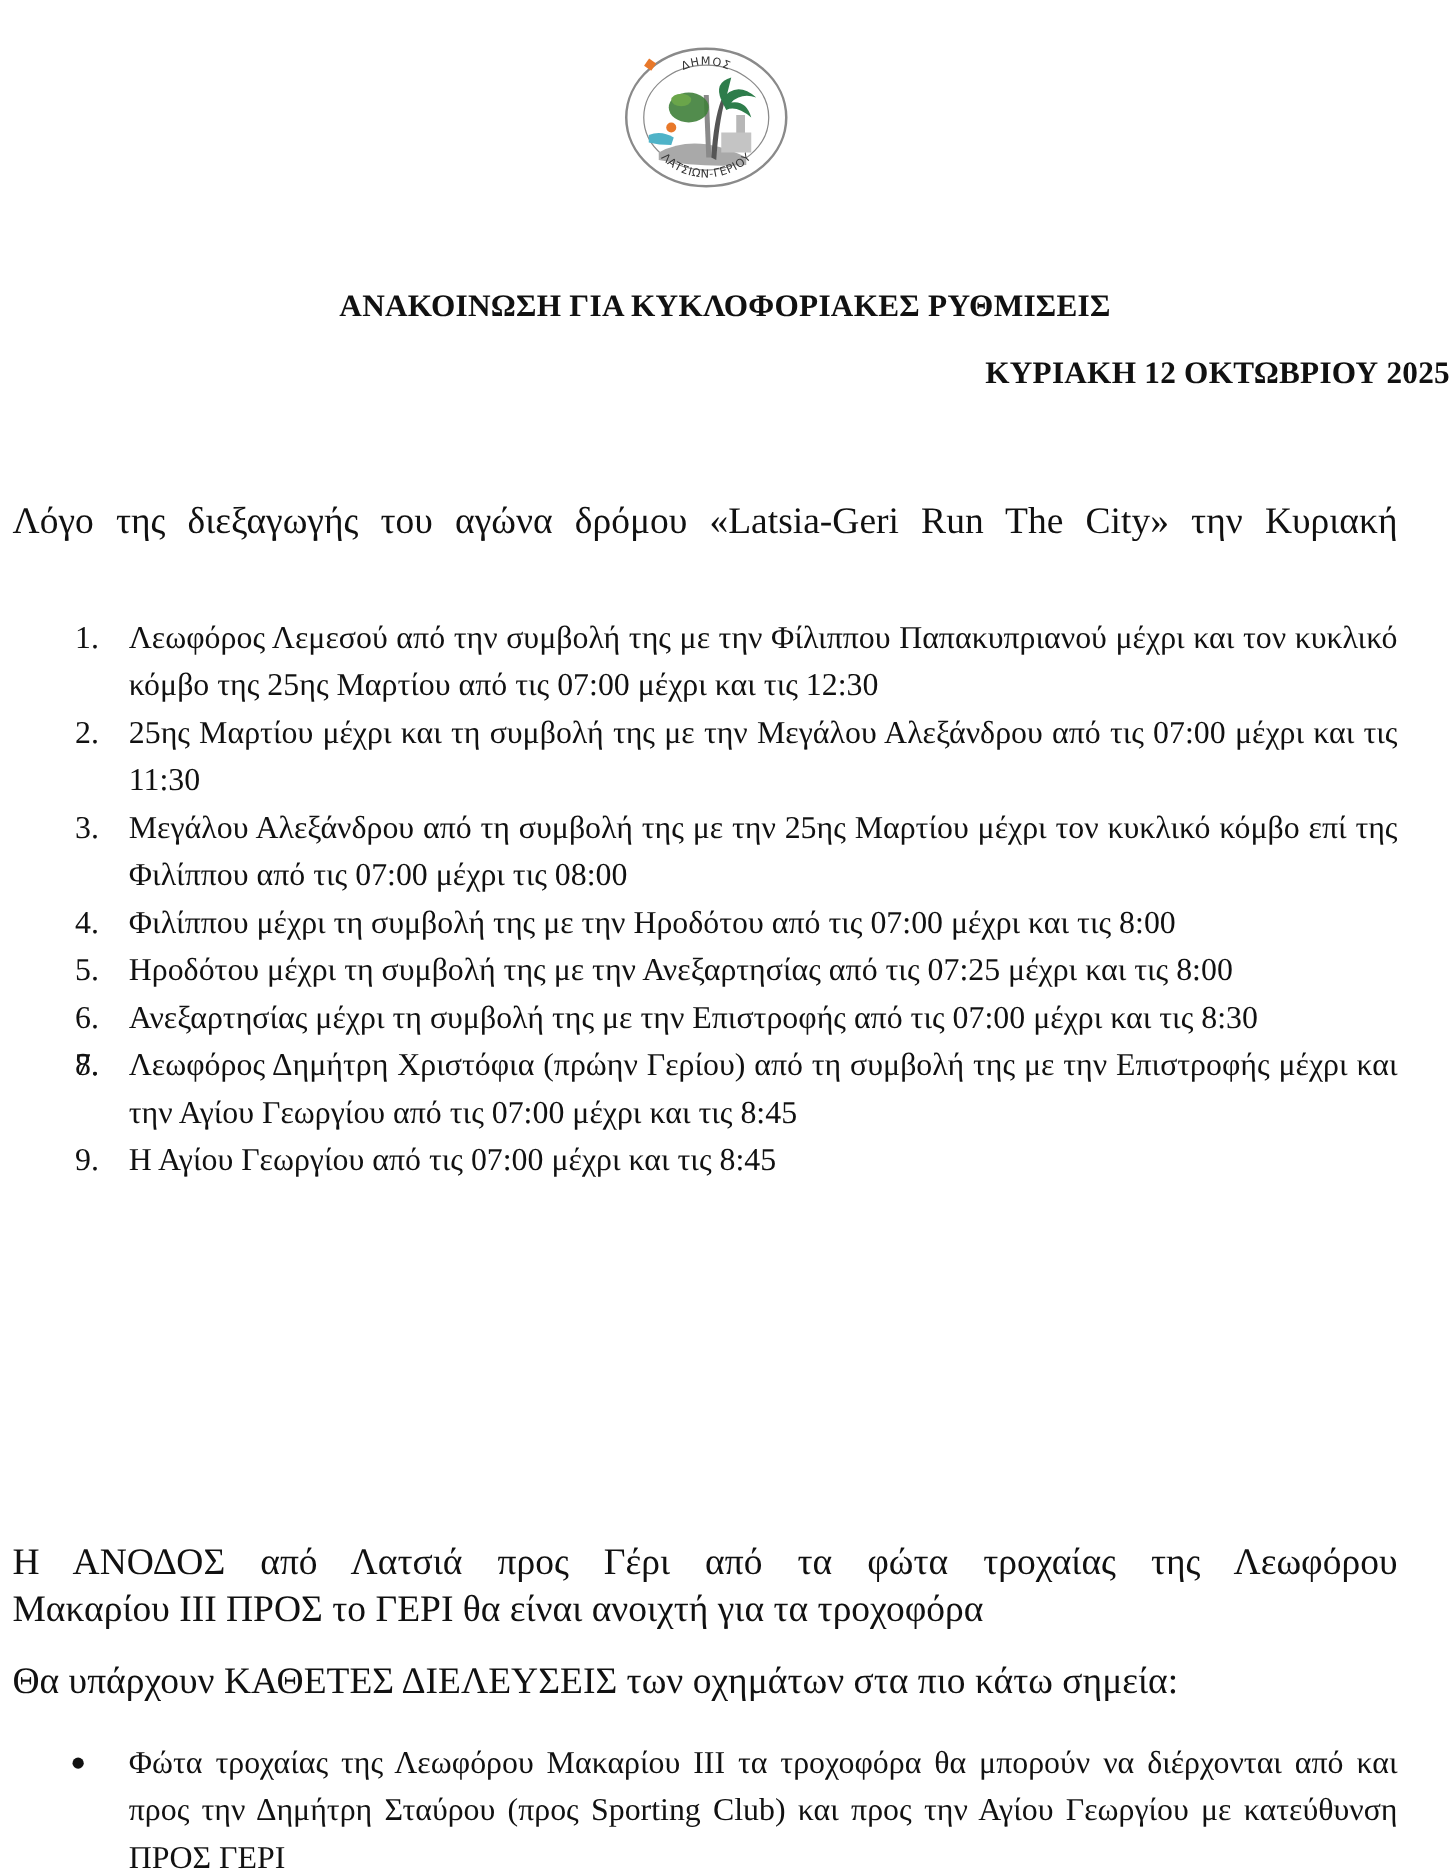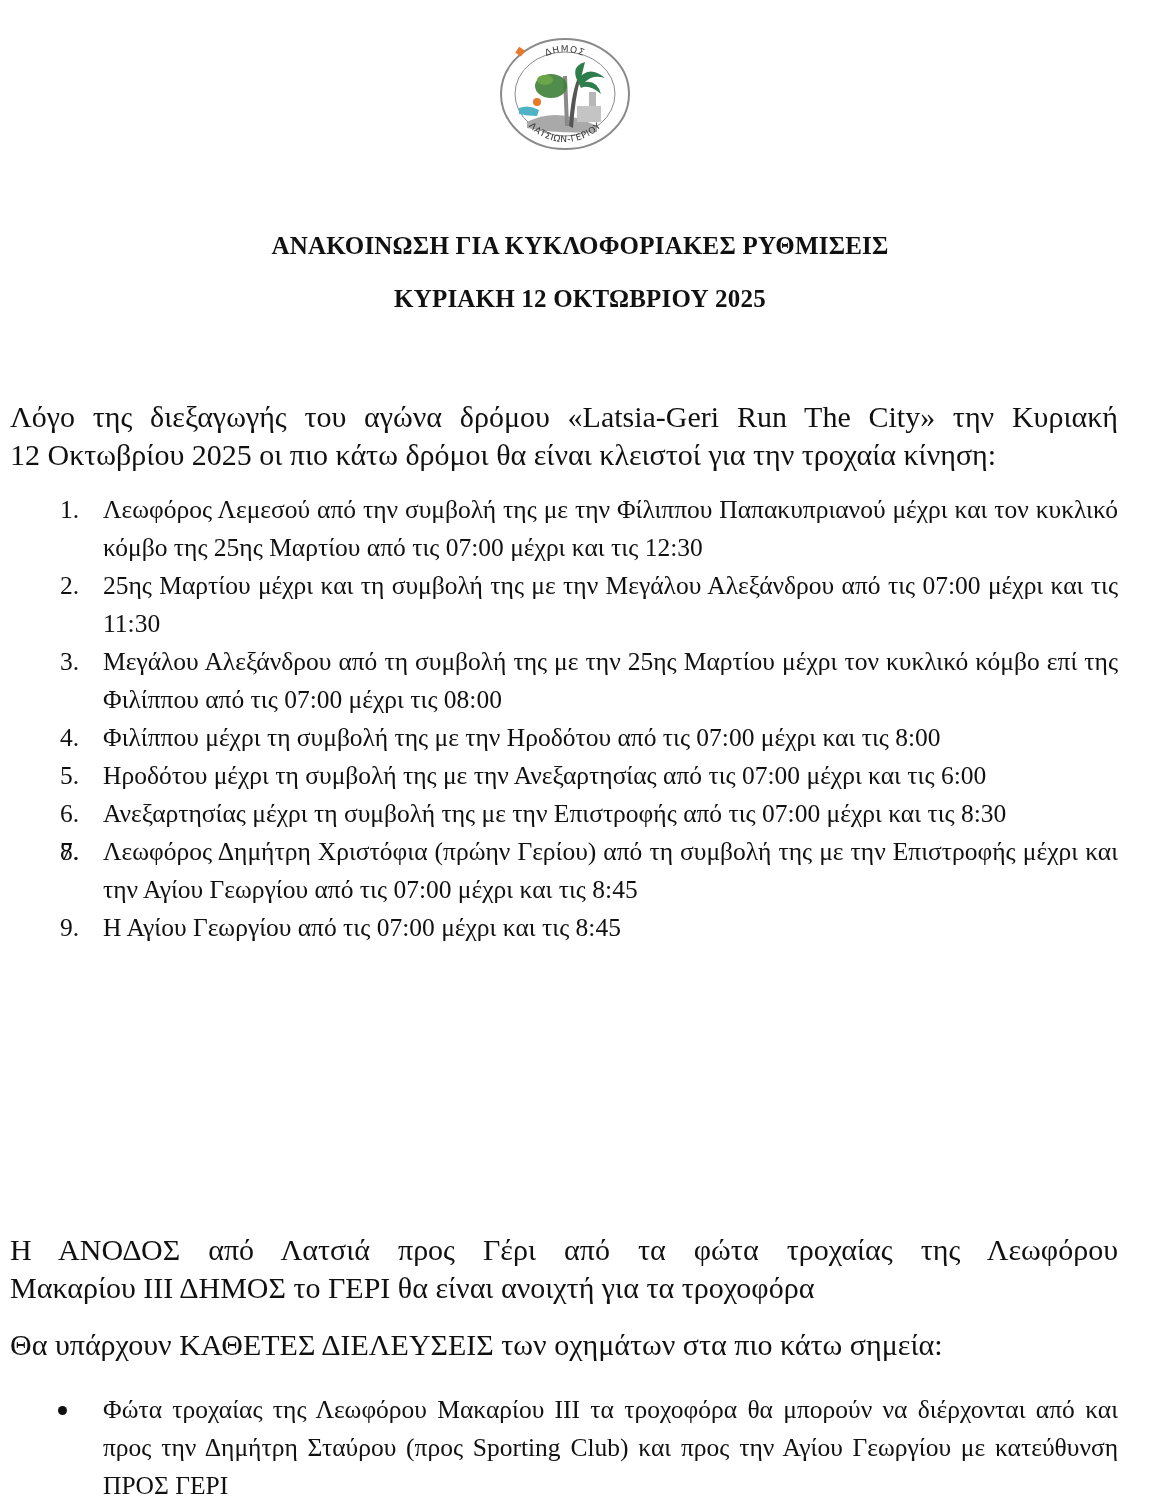--- a/index.html
+++ b/index.html
@@ -9,21 +9,21 @@
       color: #111111;
     }
     .logo {
       position: absolute; left: 497px; top: 36px; width: 136px; height: 116px;
     }
     .title {
       position: absolute; left: 0; width: 1160px; text-align: center;
       font-weight: bold; font-size: 25px; letter-spacing: 0.2px;
     }
     .title.t1 { top: 232px; }
-    .title.t2 { top: 285px; }
+    .title.t2 { top: 285px; text-align: right; }
     .para {
       position: absolute; left: 10px; width: 1108px;
       font-size: 30px; line-height: 38px; text-align: justify;
     }
     .intro { top: 398px; }
     .intro .l1 { text-align-last: justify; display:block; }
     ol.items {
       position: absolute; left: 60px; top: 491px; width: 1058px;
       margin: 0; padding: 0; list-style: none;
       font-size: 25.5px; line-height: 38px;
@@ -74,37 +74,36 @@
       <textPath href="#arcBot" startOffset="50%" text-anchor="middle">ΛΑΤΣΙΩΝ-ΓΕΡΙΟΥ</textPath>
     </text>
   </svg>
 </div>
 
 <div class="title t1">ΑΝΑΚΟΙΝΩΣΗ ΓΙΑ ΚΥΚΛΟΦΟΡΙΑΚΕΣ ΡΥΘΜΙΣΕΙΣ</div>
 <div class="title t2">ΚΥΡΙΑΚΗ 12 ΟΚΤΩΒΡΙΟΥ 2025</div>
 
 <div class="para intro">
   <span class="l1">Λόγο της διεξαγωγής του αγώνα δρόμου «Latsia-Geri Run The City» την Κυριακή</span>
-  <span>12 Οκτωβρίου 2025 οι πιο κάτω δρόμοι θα είναι κλειστοί για την τροχαία κίνηση:</span>
 </div>
 
 <ol class="items">
   <li><span class="num">1.</span><span>Λεωφόρος Λεμεσού από την συμβολή της με την Φίλιππου Παπακυπριανού μέχρι και τον κυκλικό κόμβο της 25ης Μαρτίου από τις 07:00 μέχρι και τις 12:30</span></li>
   <li><span class="num">2.</span><span>25ης Μαρτίου μέχρι και τη συμβολή της με την Μεγάλου Αλεξάνδρου από τις 07:00 μέχρι και τις 11:30</span></li>
   <li><span class="num">3.</span><span>Μεγάλου Αλεξάνδρου από τη συμβολή της με την 25ης Μαρτίου μέχρι τον κυκλικό κόμβο επί της Φιλίππου από τις 07:00 μέχρι τις  08:00</span></li>
   <li><span class="num">4.</span><span>Φιλίππου μέχρι τη συμβολή της με την Ηροδότου από τις 07:00 μέχρι και τις 8:00</span></li>
-  <li><span class="num">5.</span><span>Ηροδότου μέχρι τη συμβολή της με την Ανεξαρτησίας από τις 07:00 μέχρι και τις 6:00</span></li>
+  <li><span class="num">5.</span><span>Ηροδότου μέχρι τη συμβολή της με την Ανεξαρτησίας από τις 07:25 μέχρι και τις 8:00</span></li>
   <li><span class="num">6.</span><span>Ανεξαρτησίας μέχρι τη συμβολή της με την Επιστροφής από τις 07:00 μέχρι και τις 8:30</span></li>
   <li><span class="num">7.</span></li>
   <li><span class="num">8.</span><span>Λεωφόρος Δημήτρη Χριστόφια (πρώην Γερίου) από τη συμβολή της με την Επιστροφής μέχρι και την Αγίου Γεωργίου από τις 07:00 μέχρι και τις 8:45</span></li>
   <li><span class="num">9.</span><span>Η Αγίου Γεωργίου από τις 07:00 μέχρι και τις 8:45</span></li>
 </ol>
 
 <div class="para anodos">
   <span class="l1">Η ΑΝΟΔΟΣ από Λατσιά προς Γέρι από τα φώτα τροχαίας της Λεωφόρου</span>
-  <span>Μακαρίου ΙΙΙ ΔΗΜΟΣ το ΓΕΡΙ θα είναι ανοιχτή για τα τροχοφόρα</span>
+  <span>Μακαρίου ΙΙΙ ΠΡΟΣ το ΓΕΡΙ θα είναι ανοιχτή για τα τροχοφόρα</span>
 </div>
 
 <div class="para kathetes">Θα υπάρχουν ΚΑΘΕΤΕΣ ΔΙΕΛΕΥΣΕΙΣ των οχημάτων στα πιο κάτω σημεία:</div>
 
 <ul class="bullets">
   <li><span class="dot"></span><span>Φώτα τροχαίας  της Λεωφόρου Μακαρίου ΙΙΙ τα τροχοφόρα θα μπορούν να διέρχονται από και προς την Δημήτρη Σταύρου (προς Sporting Club) και προς την Αγίου Γεωργίου με κατεύθυνση ΠΡΟΣ ΓΕΡΙ</span></li>
 </ul>
 
 </body></html>

